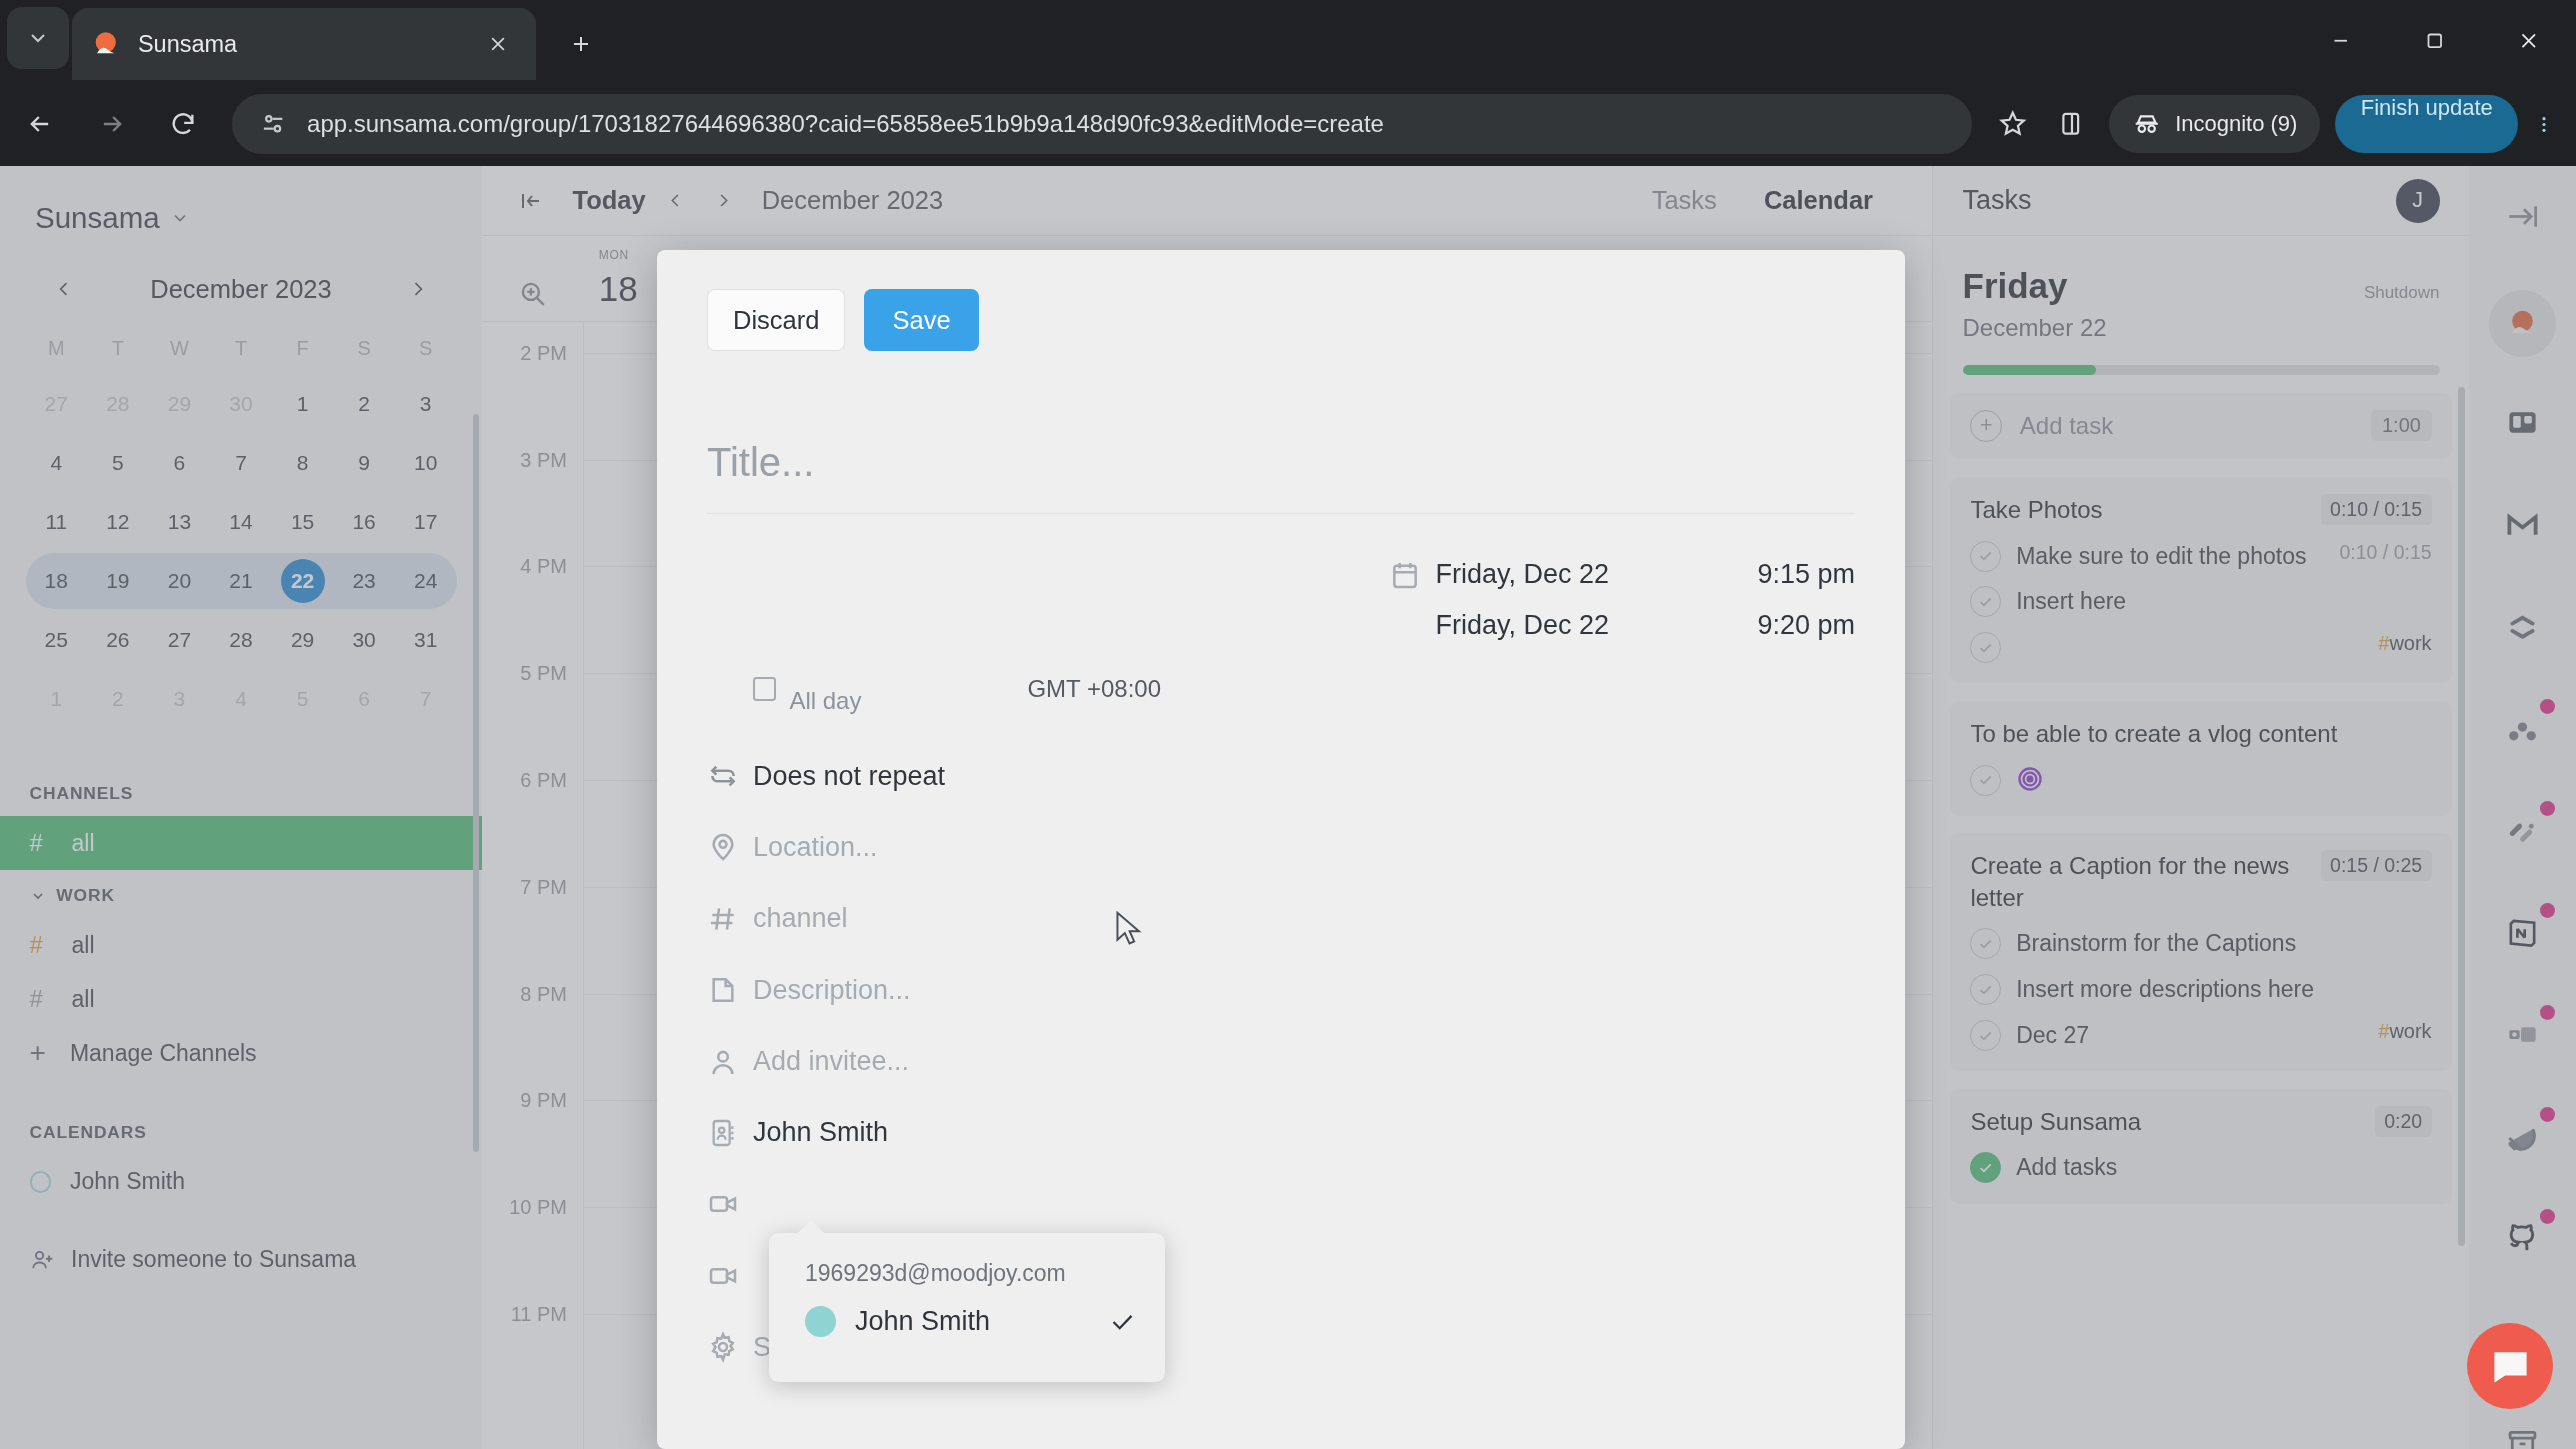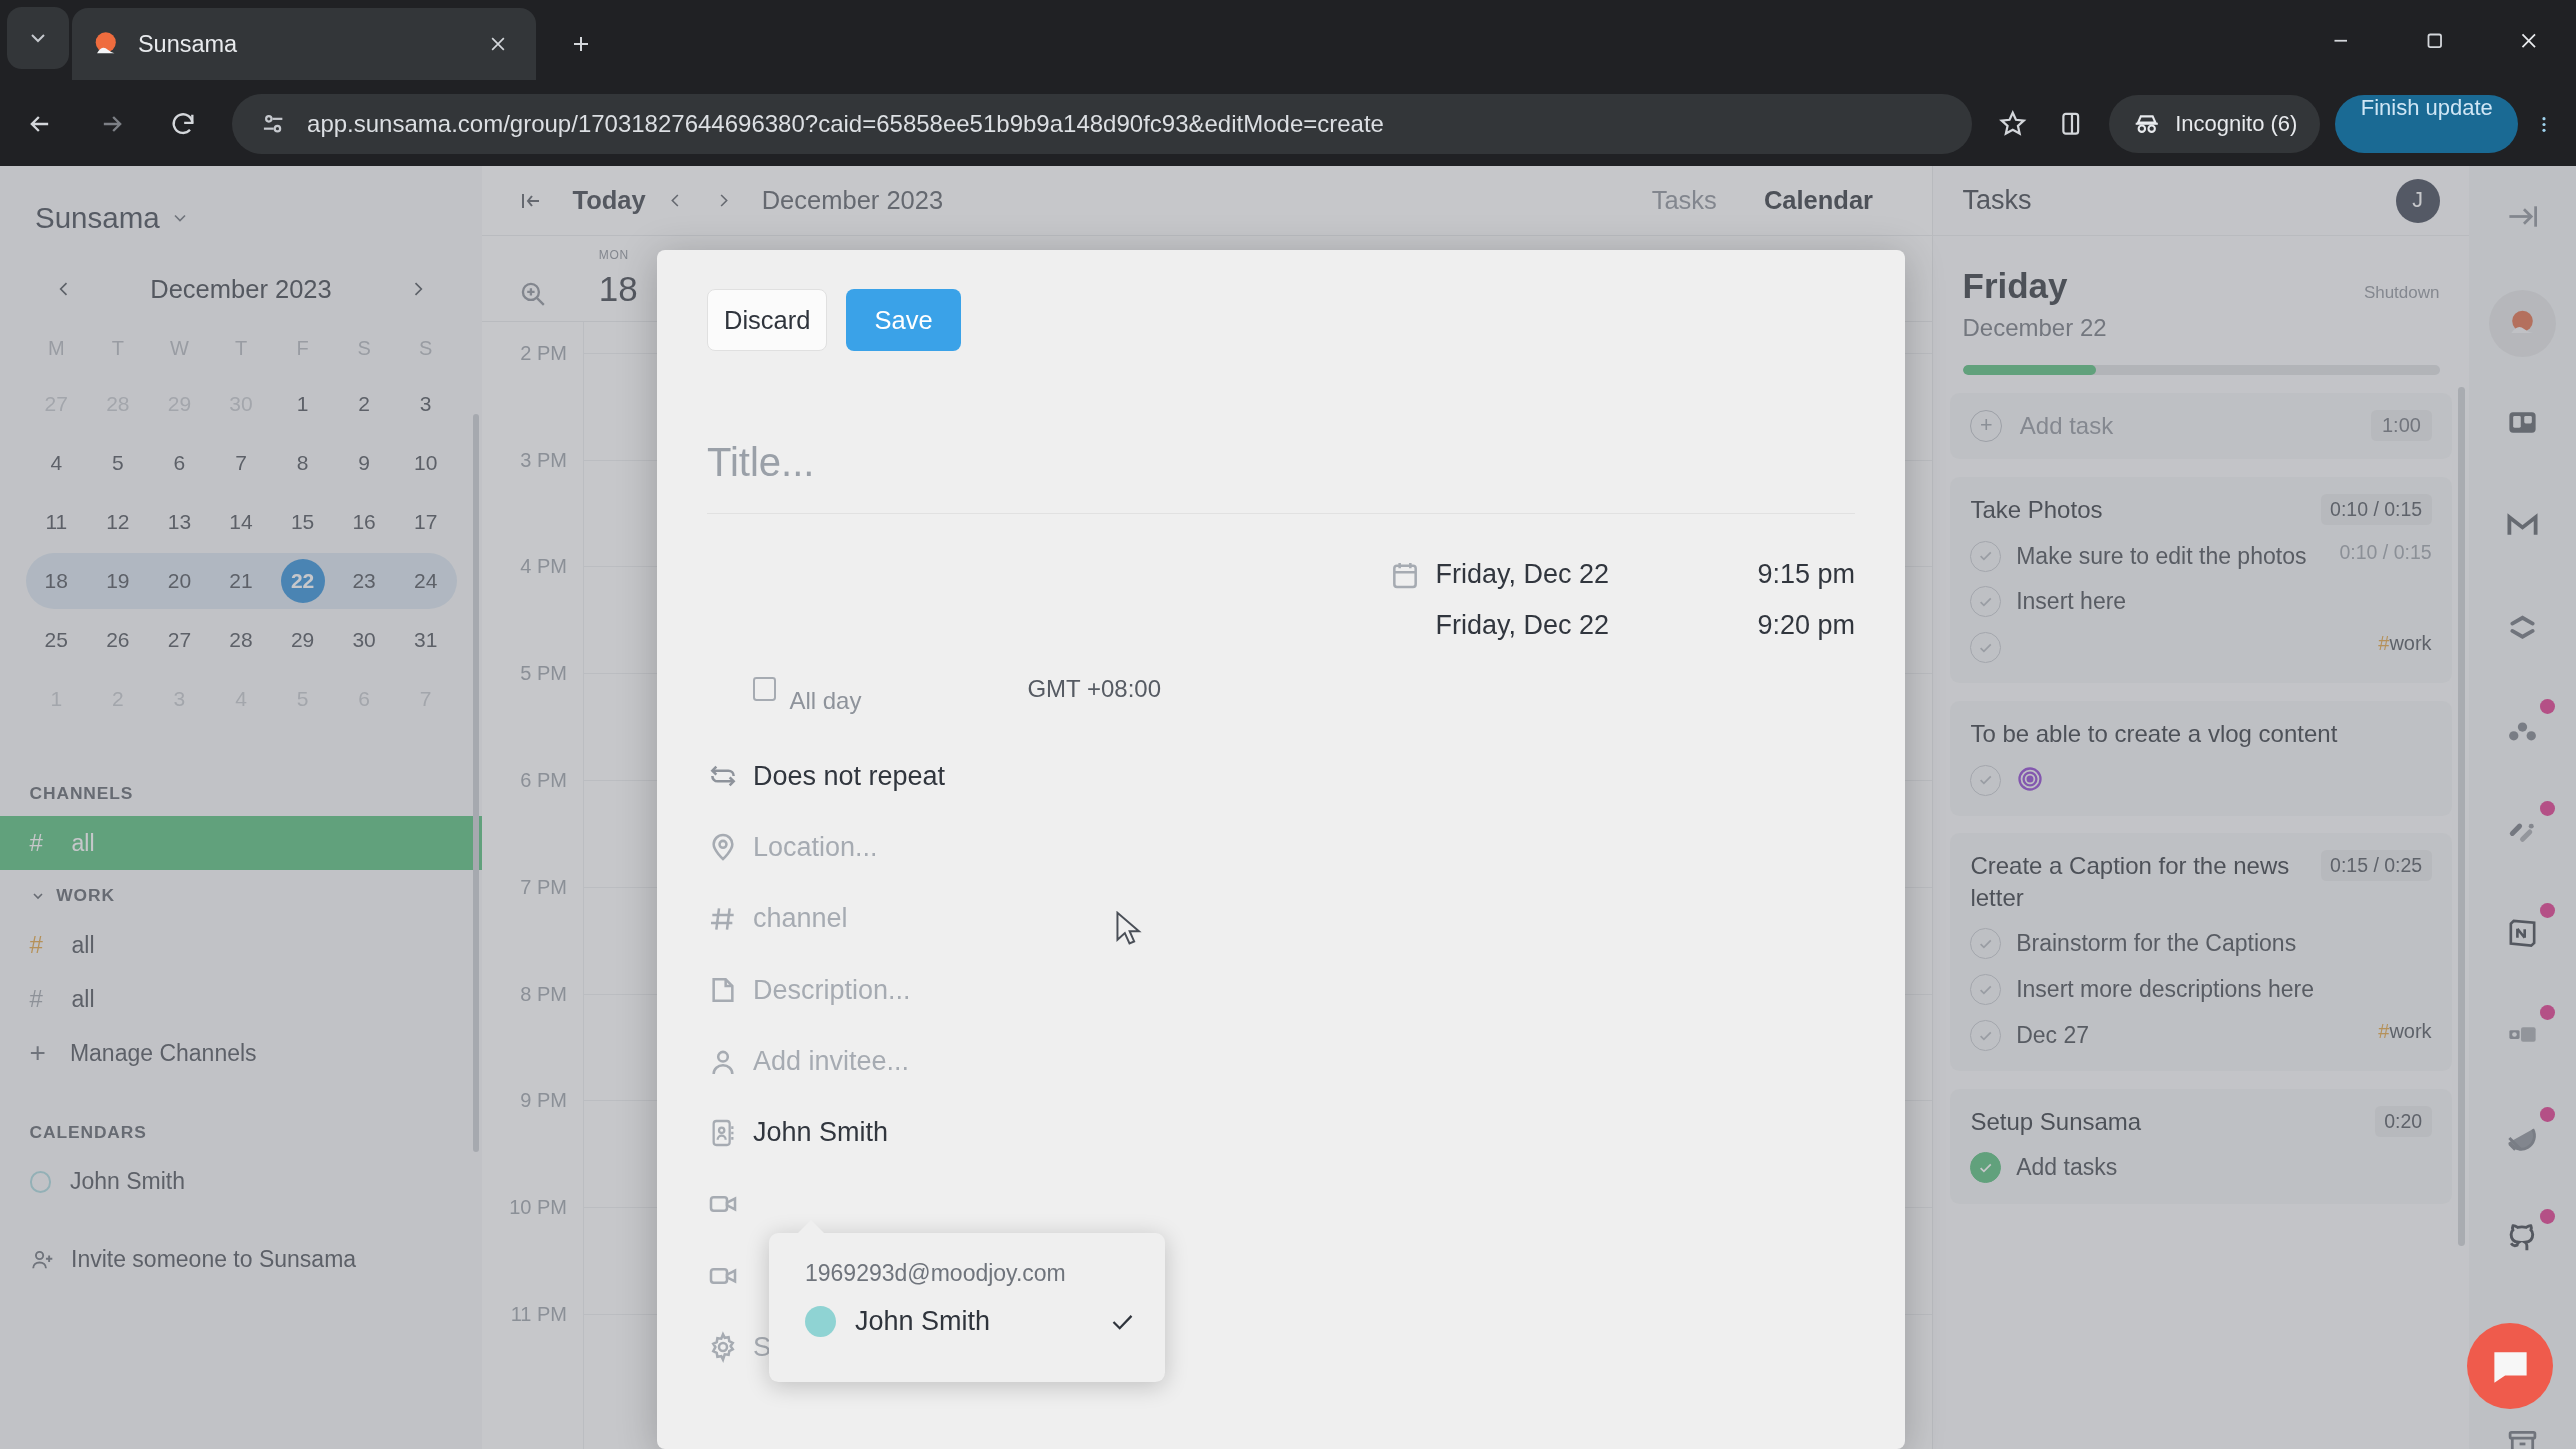--- a/index.html
+++ b/index.html
@@ -319,21 +319,21 @@
   
   #event-modal {
     position: absolute; left: 657px; top: 250px; width: 1248px; height: 1199px;
     background: #efefef; border-radius: 8px; z-index: 50;
     box-shadow: 0 6.7px 40px rgba(0,0,0,0.22);
     overflow: hidden;
   }
   #modal-actions { display: flex; align-items: center; padding: 39px 0 0 50px; }
   #discard-btn {
     height: 62px; background: #fbfbfb; border: 1.3px solid #e0e0e0;
-    border-radius: 8px; padding: 0 16px; font-size: 25.5px; color: #2f343c;
+    border-radius: 8px; padding: 0 25px; font-size: 25.5px; color: #2f343c;
     display: flex; align-items: center;
   }
   #save-btn {
     height: 62px; background: #3aa2e8; border-radius: 8px; padding: 0 28px;
     font-size: 25.5px; color: #fff; display: flex; align-items: center;
     margin-left: 19px;
   }
   #title-field {
     margin: 89px 50px 0; font-size: 40px; color: #9aa0a8;
     padding-bottom: 28px; border-bottom: 0.7px solid #e1e1e1;
@@ -466,21 +466,21 @@
             <path d="M13 4v16"></path>
           </svg>
       </div>
       <div id="incognito-chip">
         <svg viewBox="0 0 24 24" fill="none" stroke="#e8eaed" stroke-width="1.7">
           <path d="M5 11l2.2-5h9.6L19 11z"></path>
             <path d="M3 12h18"></path>
           <circle cx="8" cy="16" r="2.6"></circle>
             <circle cx="16" cy="16" r="2.6"></circle>
         </svg>
-        <span id="incognito-label">Incognito (6)</span>
+        <span id="incognito-label">Incognito (9)</span>
       </div>
       <div id="finish-update-btn">
         <span id="finish-update-label">Finish update</span>
       </div>
       <div id="chrome-menu-btn">
         <svg viewBox="0 0 24 24" fill="#9fd3ee" width="20" height="31">
             <circle cx="12" cy="5" r="1.9"></circle>
             <circle cx="12" cy="12" r="1.9"></circle>
             <circle cx="12" cy="19" r="1.9"></circle>
           </svg>

